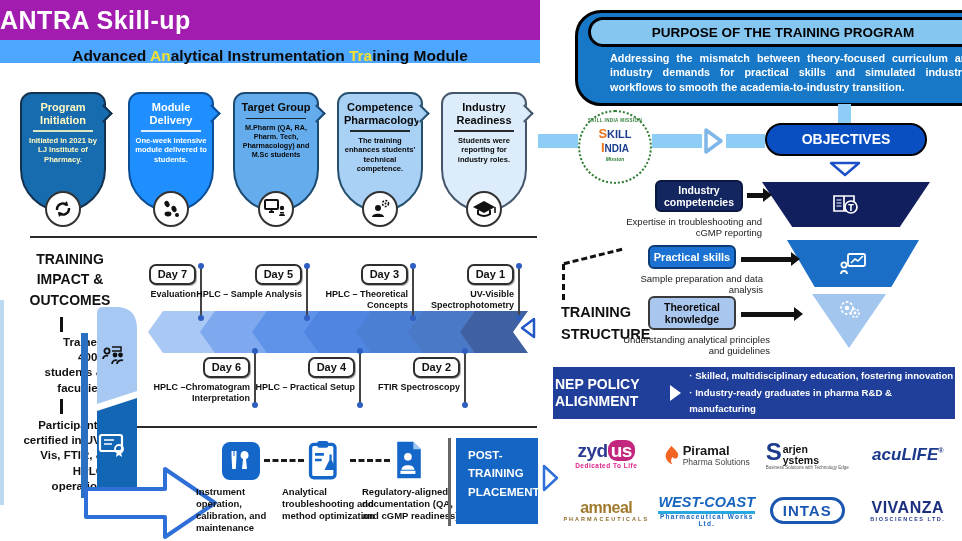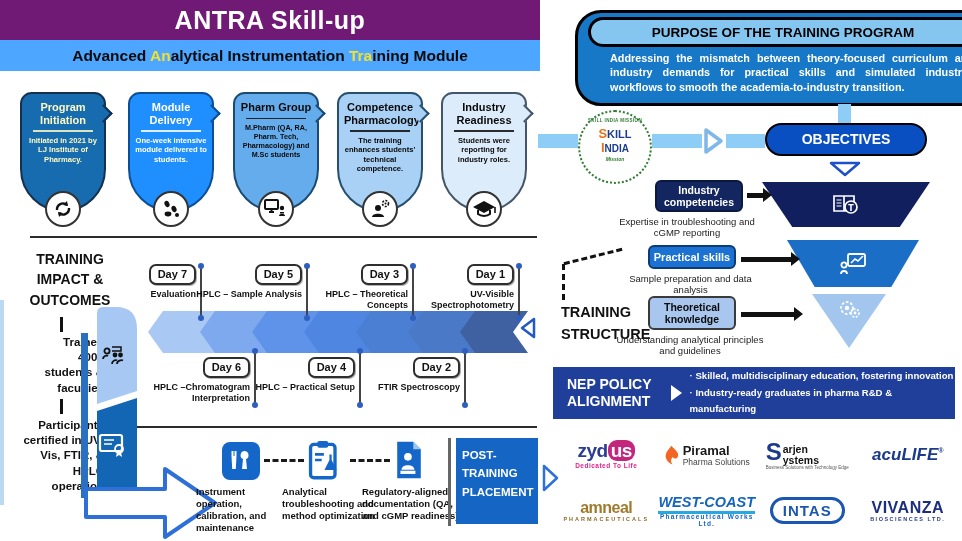--- a/index.html
+++ b/index.html
@@ -1,23 +1,23 @@
 <!DOCTYPE html>
 <html><head>
 <meta charset="utf-8">
 <style>
   * { margin:0; padding:0; box-sizing:border-box; }
   body { font-family:"Liberation Sans", sans-serif; background:#fff; }
   #stage { position:relative; width:962px; height:541px; background:#fff; overflow:hidden; font-weight:700; color:#111; }
   .abs { position:absolute; }
 
   
-  .hdr-dark { left:0; top:0; width:540px; height:40px; background:#701a75; color:#fff;
-              font-size:25px; font-weight:800; text-align:center; line-height:40px; letter-spacing:.5px; }
-  .hdr-light { left:0; top:40px; width:540px; height:31px; background:#4da6ff; color:#0a0a0a;
+  .hdr-dark { left:0; top:0; width:540px; height:40px; background:#a21caf; color:#fff;
+              font-size:25px; font-weight:800; line-height:40px; letter-spacing:.5px; }
+  .hdr-light { left:0; top:40px; width:540px; height:23px; background:#4da6ff; color:#0a0a0a;
                font-size:15.5px; font-weight:800; text-align:center; line-height:31px; }
   .hl-y { color:#f0e130; }
 
   
   .pbox { position:absolute; top:92px; width:86px; height:120px; border-radius:12px 12px 44px 44px;
           padding:7px 5px 0; text-align:center; border:2px solid #14324f; }
   .pbox::after { content:""; position:absolute; right:-6px; top:13px; width:11px; height:11px;
                  transform:rotate(45deg); background:inherit; border-style:solid; border-width:2px 2px 0 0; }
   .pb1 { background:#176cb0; color:#fef9c3; } .pb1::after { border-color:#14324f; }
   .pb2 { background:#1f8fff; color:#fff; border-color:#0d4f96; } .pb2::after { border-color:#0d4f96; }
@@ -90,38 +90,38 @@
             clip-path:polygon(0 0,100% 0,50% 100%); align-items:flex-start; padding-top:5px; }
 
   .badge { position:absolute; border-radius:6px; text-align:center; display:flex; align-items:center;
            justify-content:center; line-height:1.15; }
   .bdg1 { left:655px; top:180px; width:88px; height:32px; background:#13265f; border:2px solid #0b1840;
           color:#fff; font-size:10.5px; font-weight:800; }
   .bdg2 { left:648px; top:245px; width:88px; height:24px; background:#1b72d2; border:2px solid #0d3b75;
           color:#fff; font-size:11px; font-weight:800; }
   .bdg3 { left:648px; top:296px; width:88px; height:34px; background:#a9c6ee; border:2px solid #3a3a3a;
           color:#0a0a0a; font-size:10.5px; font-weight:800; }
-  .bcap { position:absolute; text-align:center; font-size:9.5px; font-weight:400; color:#222; line-height:1.2; }
+  .bcap { position:absolute; text-align:right; font-size:9.5px; font-weight:400; color:#222; line-height:1.2; }
   .barrow { position:absolute; height:5px; background:#111; }
   .barrow::after { content:""; position:absolute; right:-9px; top:-5px; border-left:9px solid #111;
                    border-top:7.5px solid transparent; border-bottom:7.5px solid transparent; }
 
   
   .outc-cap { position:absolute; top:486px; font-size:9.5px; font-weight:700; line-height:1.25; }
   .dashline { position:absolute; border-top:3.5px dashed #1a1a1a; }
   .tool-sq { left:222px; top:442px; width:38px; height:38px; background:#1467c8; border-radius:8px;
              display:flex; align-items:center; justify-content:center; }
   .vdiv { left:448px; top:438px; width:3px; height:88px; background:#666; }
   .post-box { left:456px; top:438px; width:82px; height:86px; background:#1565c4; color:#fff;
-              padding:8px 6px; font-size:11.5px; font-weight:800; line-height:1.6; }
+              padding:8px 12px; font-size:11.5px; font-weight:800; line-height:1.6; }
 
   
   .nep { left:553px; top:367px; width:402px; height:52px; background:#203f9a; color:#fff;
          display:flex; align-items:center; }
-  .nep-t { width:118px; padding-left:14px; font-size:14px; font-weight:800; line-height:1.25; }
+  .nep-t { width:118px; padding-left:2px; font-size:14px; font-weight:800; line-height:1.25; }
   .nep-arrow { width:0; height:0; border-left:11px solid #fff; border-top:8px solid transparent;
                border-bottom:8px solid transparent; margin:0 8px 0 2px; flex:none; }
   .nep-b { font-size:9.6px; font-weight:700; line-height:1.75; }
 
   .partners { left:556px; top:428px; width:402px; height:110px; display:grid;
               grid-template-columns:repeat(4,1fr); grid-template-rows:1fr 1fr; align-items:center;
               justify-items:center; }
   .lg { text-align:center; line-height:1.1; }
   .lg-zydus { font-size:19px; font-weight:800; color:#2b3a92; letter-spacing:-.5px; }
   .lg-zyd-us { background:#c2267d; color:#fff; border-radius:9px; padding:0 3px; }
@@ -173,21 +173,21 @@
     <div class="picn">
         <svg width="22" height="22" viewBox="0 0 22 22">
           <ellipse cx="7" cy="6" rx="2.4" ry="3.2" fill="#111" transform="rotate(-25 7 6)"></ellipse>
           <ellipse cx="14" cy="11" rx="2.4" ry="3.2" fill="#111" transform="rotate(-25 14 11)"></ellipse>
           <ellipse cx="8" cy="16" rx="3.4" ry="2.4" fill="#111"></ellipse>
           <circle cx="17" cy="17" r="2" fill="#111"></circle>
         </svg>
       </div>
   </div>
   <div class="pbox pb3" style="left:233px">
-    <div class="ptitle">Pharm Group</div>
+    <div class="ptitle">Target Group</div>
     <div class="pdiv"></div>
     <div class="pdesc" style="font-size:7.2px">M.Pharm (QA, RA, Pharm. Tech, Pharmacology) and M.Sc students</div>
     <div class="picn">
         <svg width="24" height="20" viewBox="0 0 24 20">
           <rect x="1" y="1" width="13" height="9" rx="1" fill="none" stroke="#111" stroke-width="2"></rect>
           <path d="M5 13h5M7.5 10v3" stroke="#111" stroke-width="2"></path>
           <circle cx="18" cy="9" r="2.2" fill="#111"></circle>
           <path d="M15 17c0-3 6-3 6 0z" fill="#111"></path>
           <rect x="16" y="13" width="4" height="1.5" fill="#111"></rect>
         </svg>

